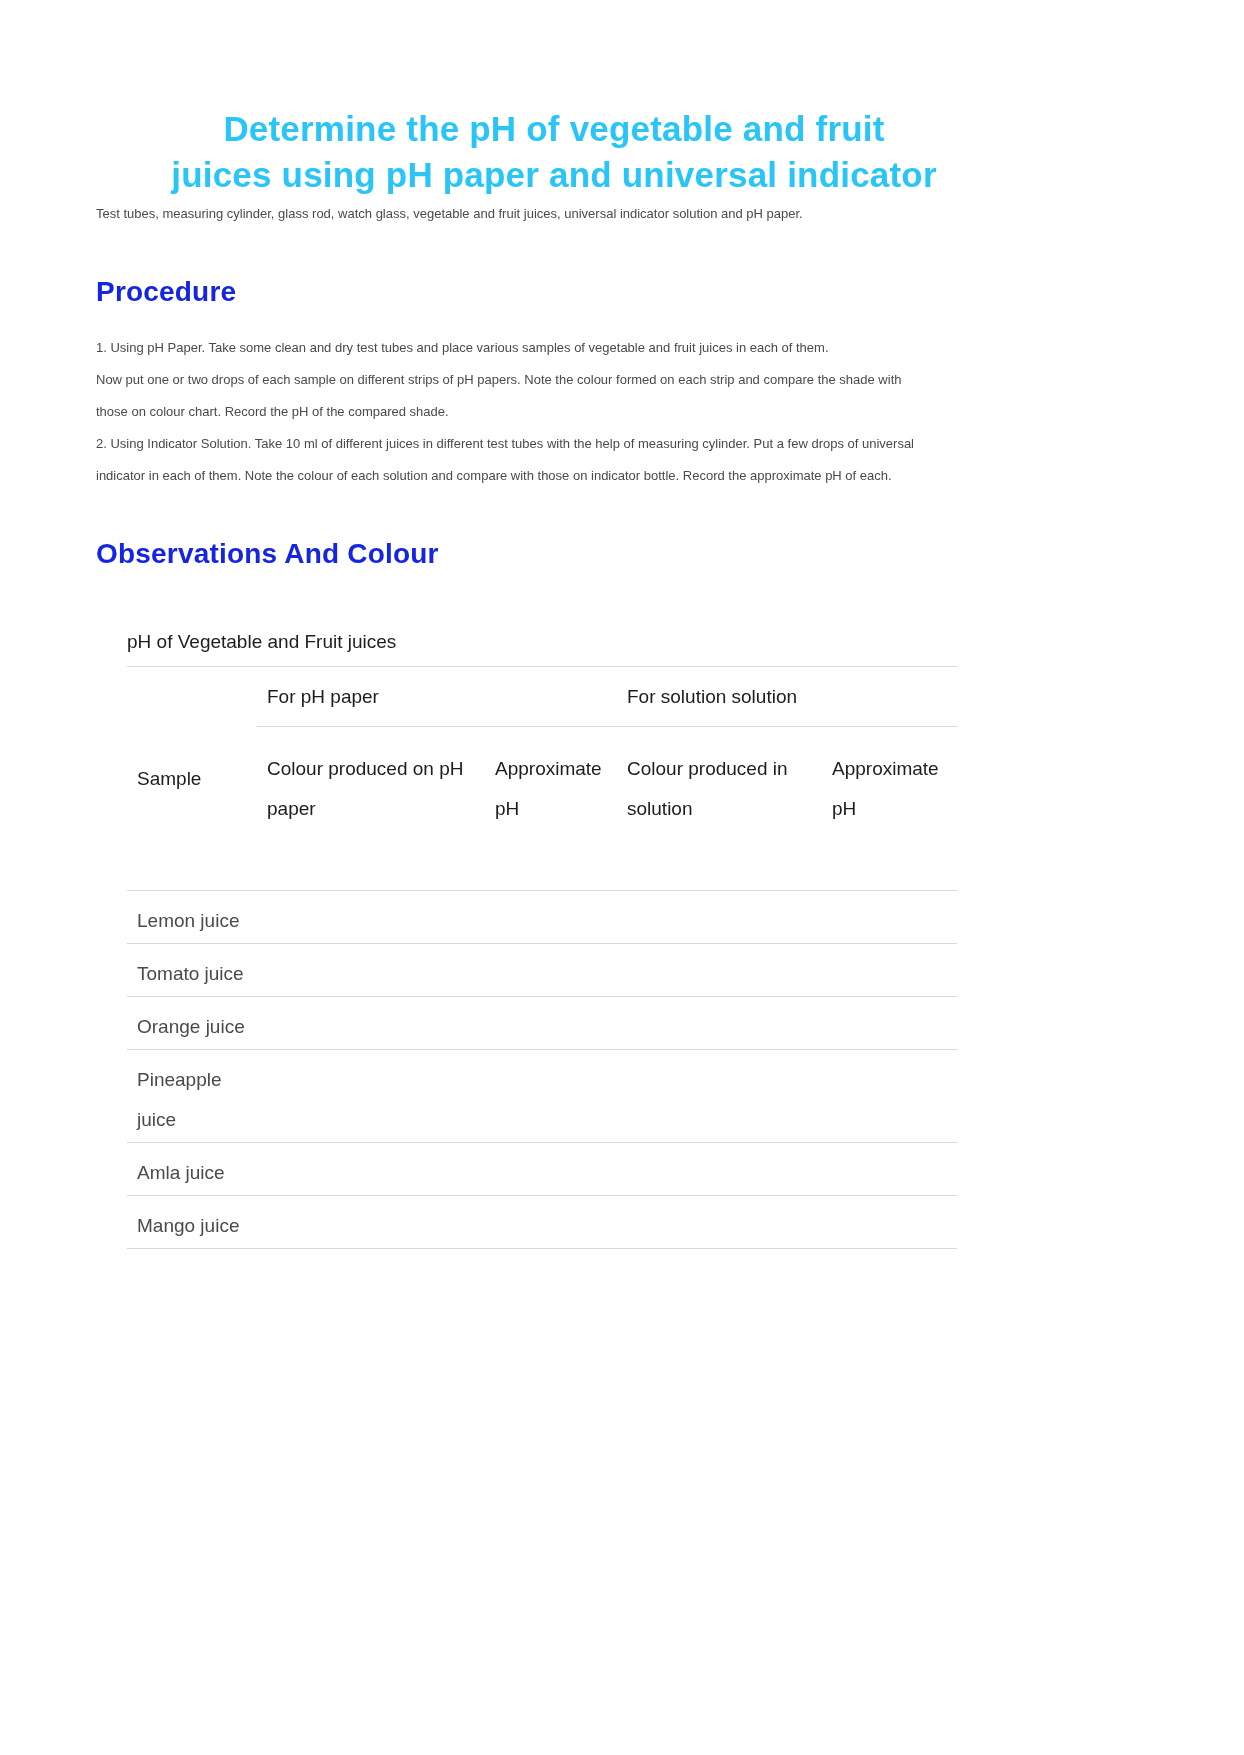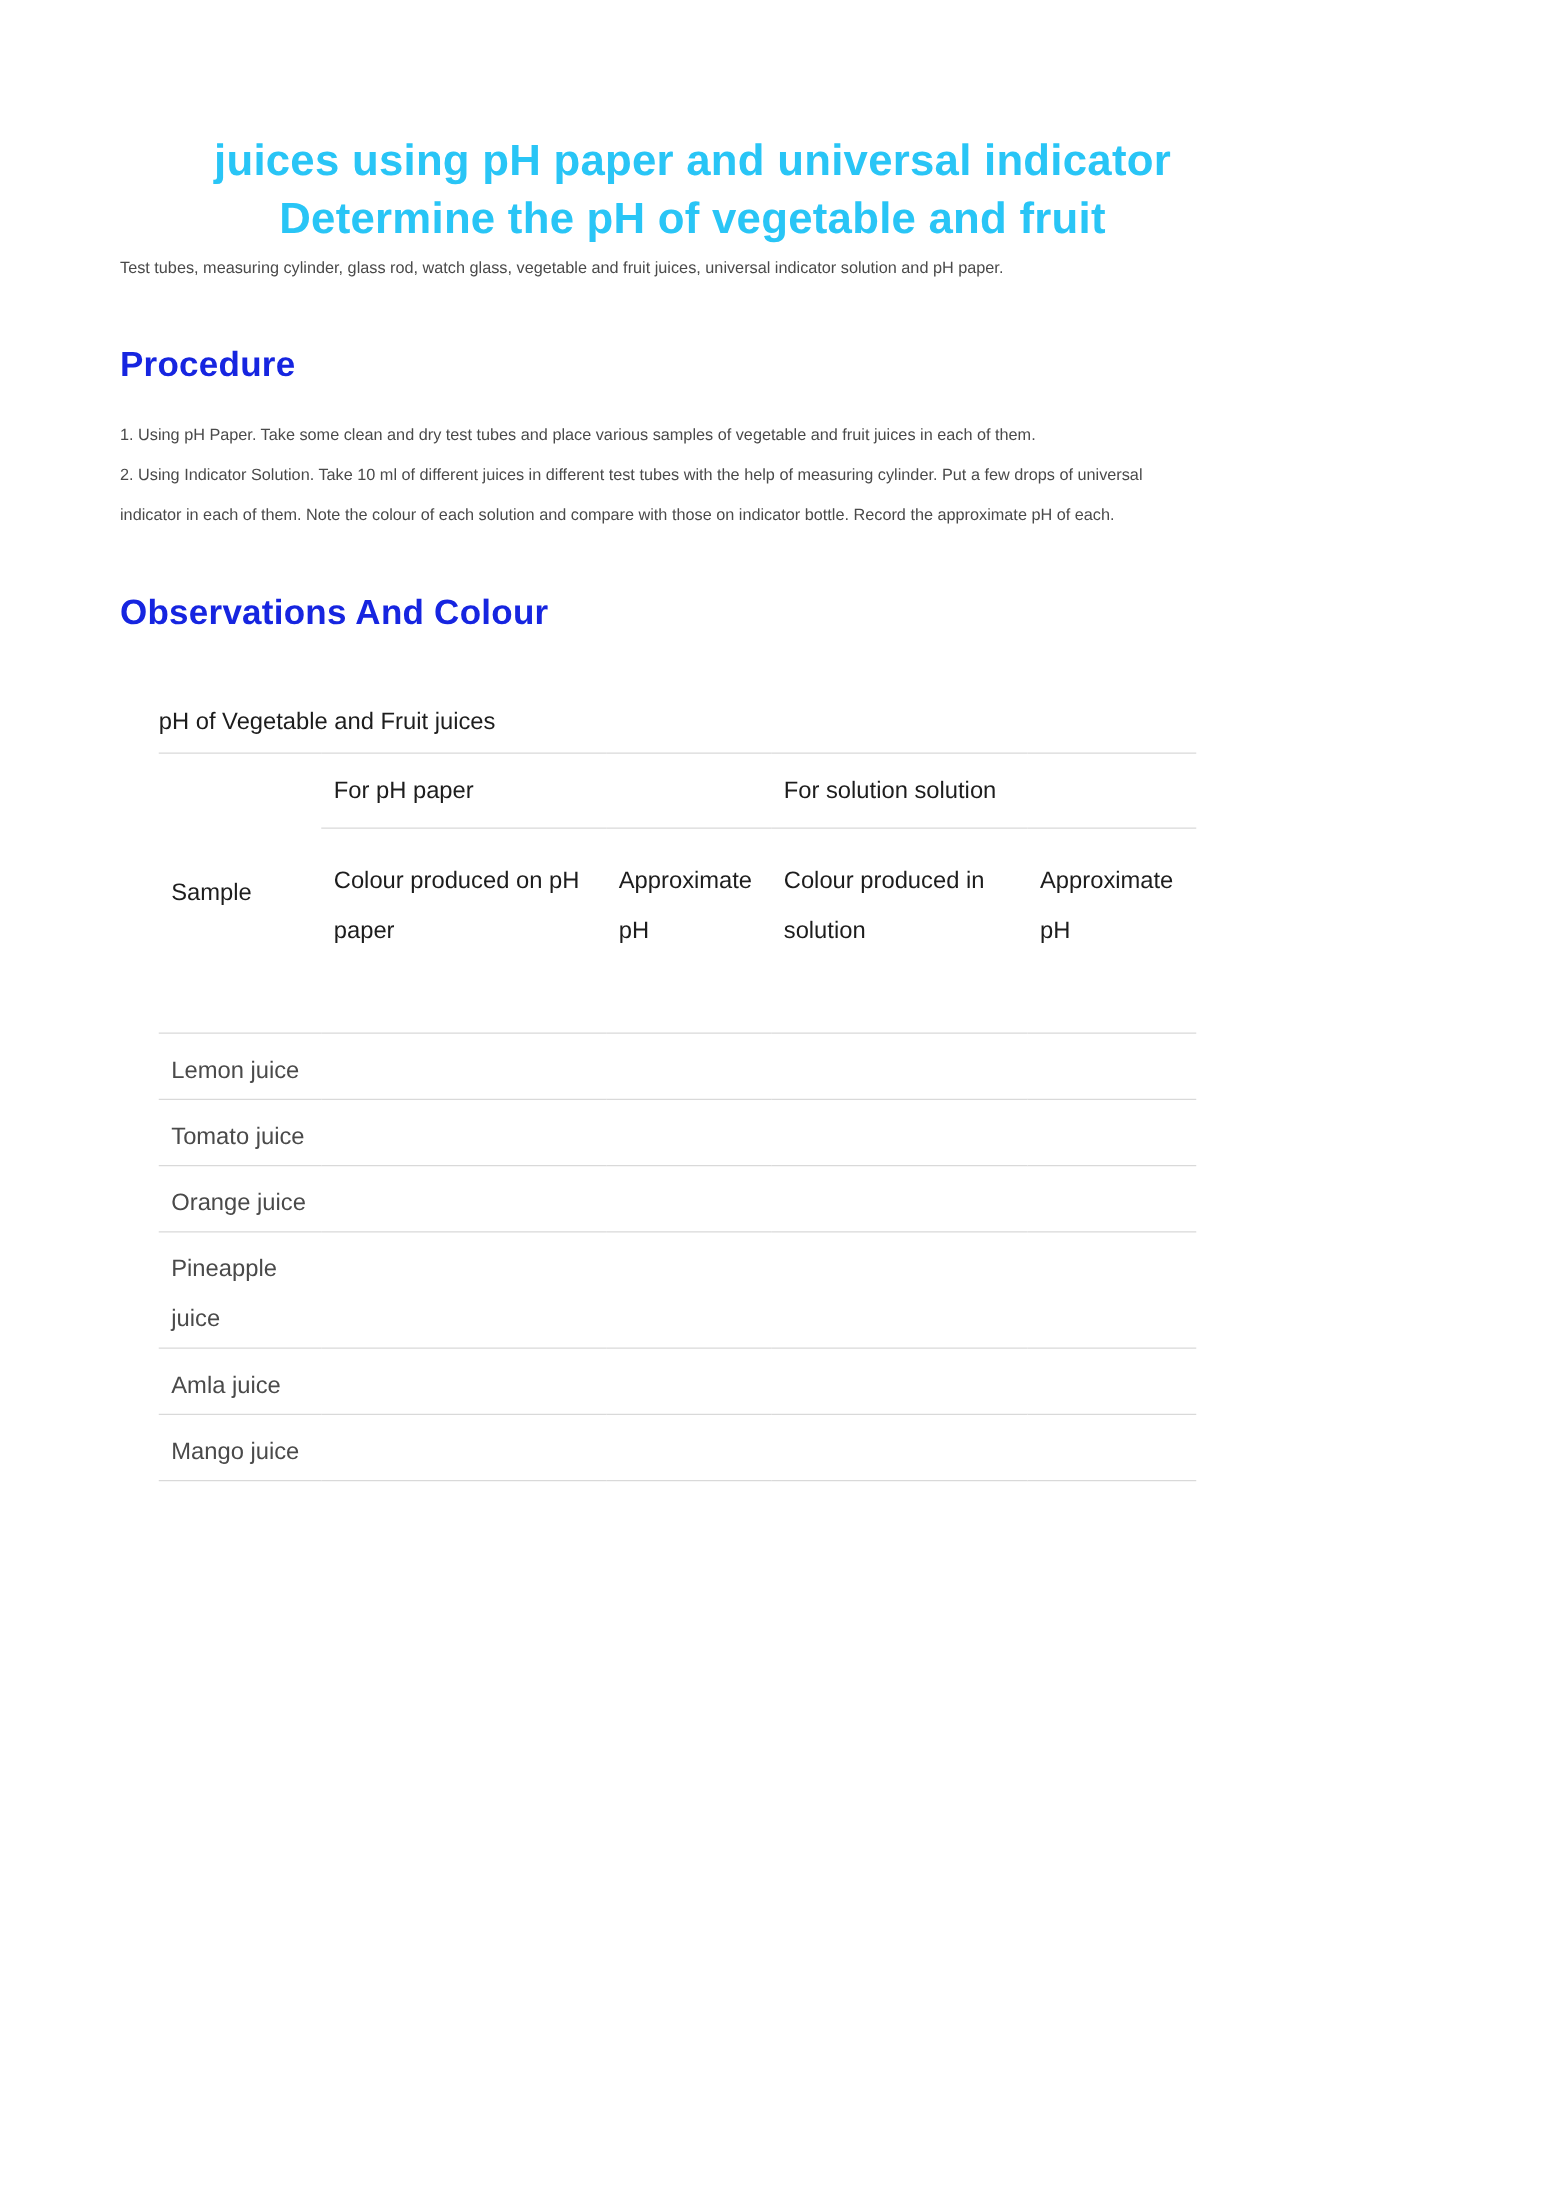--- a/index.html
+++ b/index.html
@@ -102,29 +102,30 @@
     border-bottom: 1px solid var(--table-line);
   }
   .obs-table tbody td.sample-cell { padding: 10px 11px 2px 10px; }
 </style>
 </head>
 <body style="--title-accent: #29c5f6; --heading-accent: #1625e0; --body-text: #4a4a4a; --table-line: #d9d9d9; --header-text: #1d1d1d;">
 
 <div class="page">
 
   <div class="title-wrap">
+    <div class="title-line">Determine the pH of vegetable and fruit</div>
     <div class="title-line">juices using pH paper and universal indicator</div>
-    <div class="title-line">Determine the pH of vegetable and fruit</div>
   </div>
 
   <p class="body-text">Test tubes, measuring cylinder, glass rod, watch glass, vegetable and fruit juices, universal indicator solution and pH paper.</p>
 
   <h2 class="section-heading">Procedure</h2>
   <div class="body-block">
     <p class="body-text">1. Using pH Paper. Take some clean and dry test tubes and place various samples of vegetable and fruit juices in each of them.</p>
+    <p class="body-text">Now put one or two drops of each sample on different strips of pH papers. Note the colour formed on each strip and compare the shade with those on colour chart. Record the pH of the compared shade.</p>
     <p class="body-text">2. Using Indicator Solution. Take 10 ml of different juices in different test tubes with the help of measuring cylinder. Put a few drops of universal indicator in each of them. Note the colour of each solution and compare with those on indicator bottle. Record the approximate pH of each.</p>
   </div>
 
   <h2 class="section-heading">Observations And Colour</h2>
 
   <table class="obs-table">
     <colgroup>
       <col class="c1">
         <col class="c2">
         <col class="c3">

